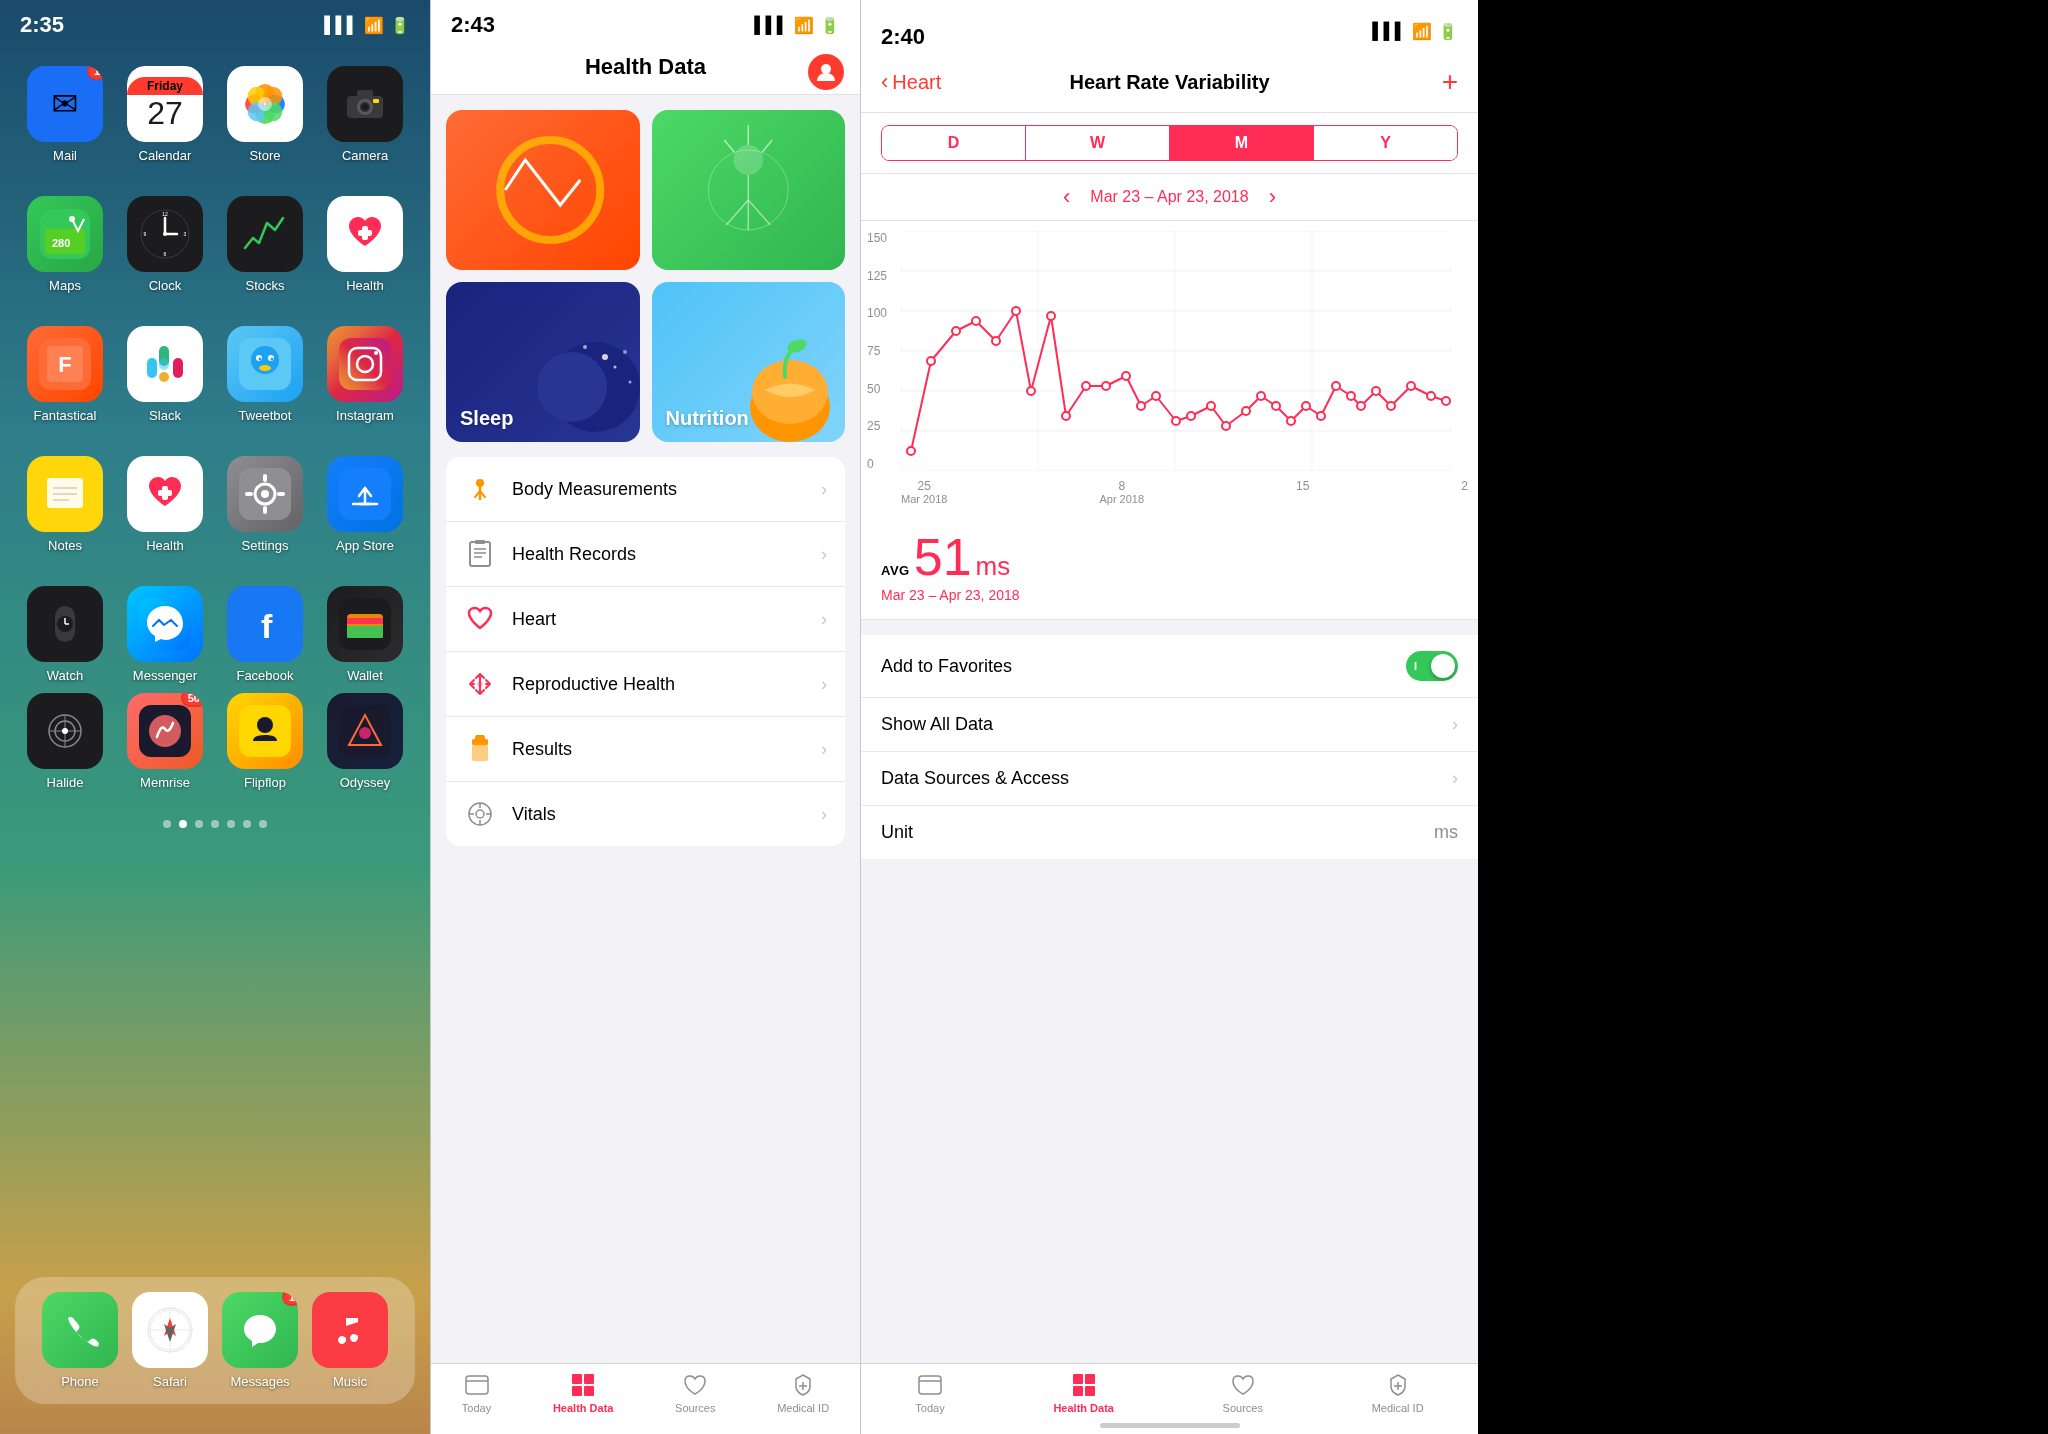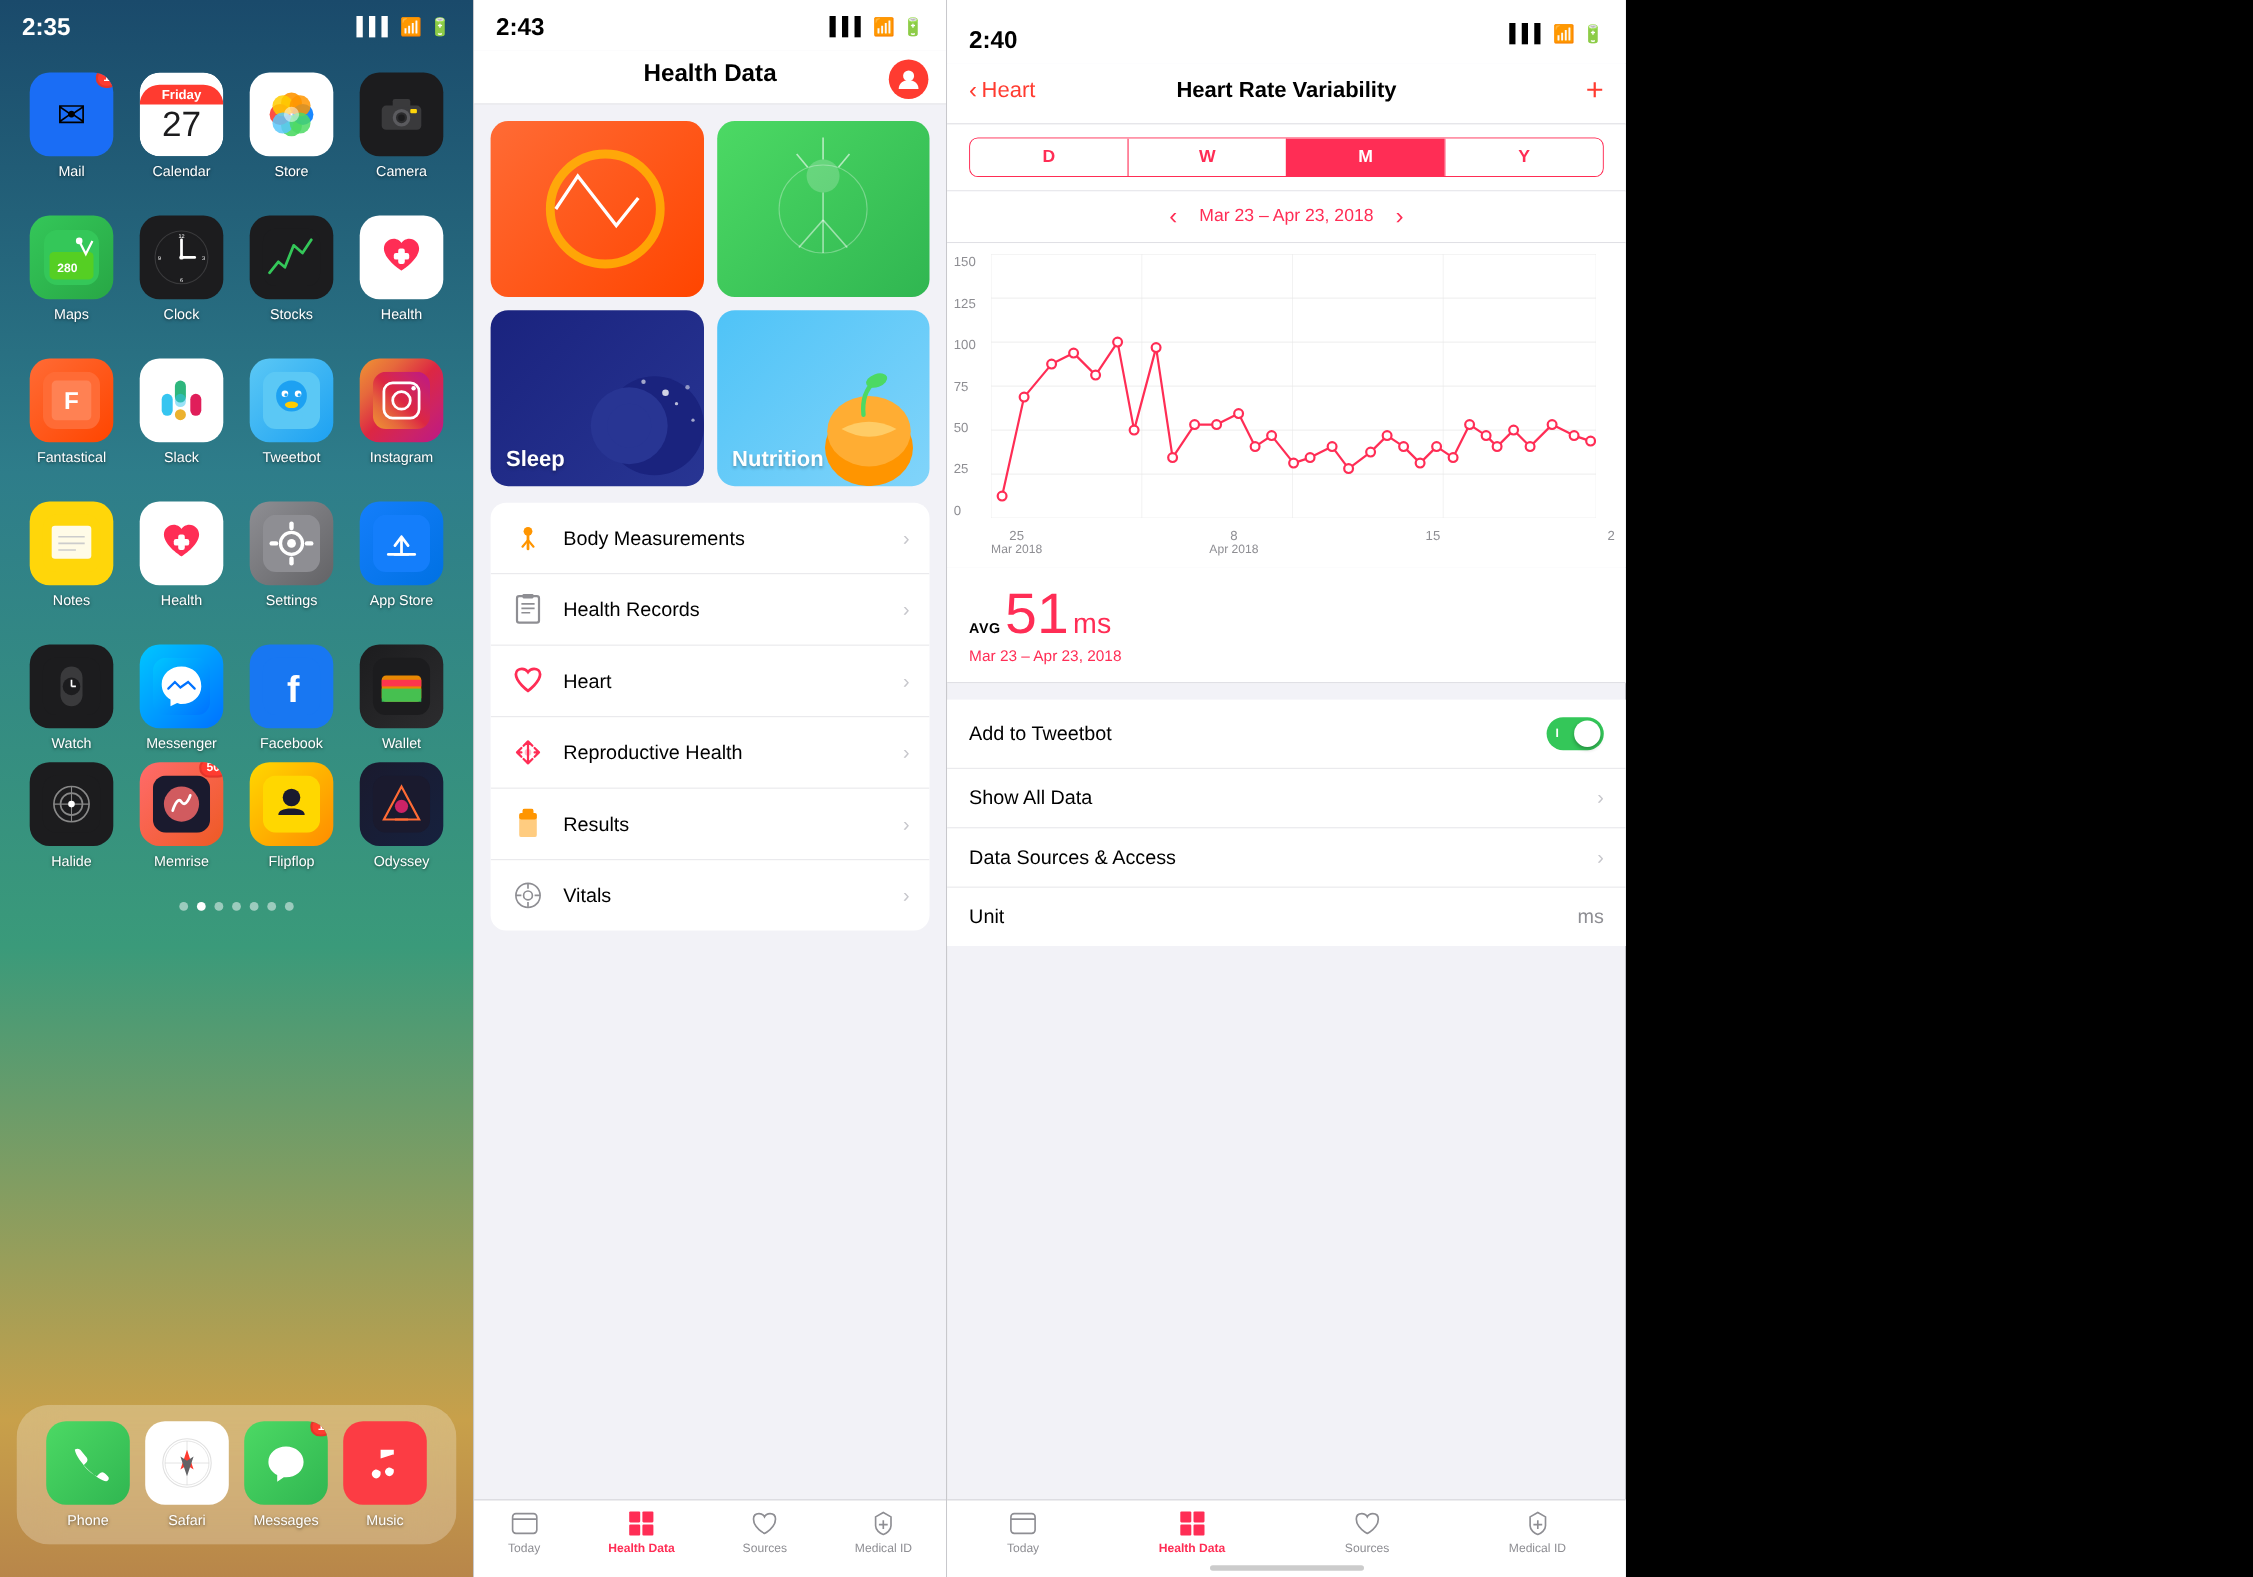--- a/index.html
+++ b/index.html
@@ -313,21 +313,21 @@
       width: 100%;
       height: 100%;
       background: white;
       border-radius: 18px;
     }
     .calendar-top {
       background: #ff3b30;
       width: 100%;
       border-radius: 18px 18px 0 0;
       text-align: center;
-      color: #ffffff;
+      color: #000000;
       font-size: 12px;
       font-weight: 600;
       padding: 2px 0;
     }
     .calendar-day {
       font-size: 32px;
       font-weight: 200;
       color: #1c1c1e;
       line-height: 1;
       padding: 2px 0;
@@ -1003,21 +1003,21 @@
     <div style="display:flex; align-items:baseline; gap:4px;">
       <span style="font-size:13px;color:#000000;font-weight:600;text-transform:uppercase;letter-spacing:0.5px;">AVG</span>
       <span style="font-size:52px;font-weight:200;color:#ff2d55;line-height:1;">51</span>
       <span style="font-size:26px;color:#ff2d55;font-weight:400;">ms</span>
     </div>
     <div style="font-size:14px;color:#ff2d55;margin-top:4px;">Mar 23 – Apr 23, 2018</div>
   </div>
 
   <div style="background:white; margin-top:15px;">
     <div style="display:flex; align-items:center; padding:16px 20px; border-bottom:1px solid #e8e8ec;">
-      <span style="flex:1; font-size:18px; color:#000;">Add to Tweetbot</span>
+      <span style="flex:1; font-size:18px; color:#000;">Add to Favorites</span>
       <div class="toggle-on">
         <span class="toggle-label">I</span>
       </div>
     </div>
     <div style="display:flex; align-items:center; padding:16px 20px; border-bottom:1px solid #e8e8ec; cursor:pointer;">
       <span style="flex:1; font-size:18px; color:#000;">Show All Data</span>
       <span style="font-size:18px;color:#c7c7cc;">›</span>
     </div>
     <div style="display:flex; align-items:center; padding:16px 20px; border-bottom:1px solid #e8e8ec; cursor:pointer;">
       <span style="flex:1; font-size:18px; color:#000;">Data Sources &amp; Access</span>

